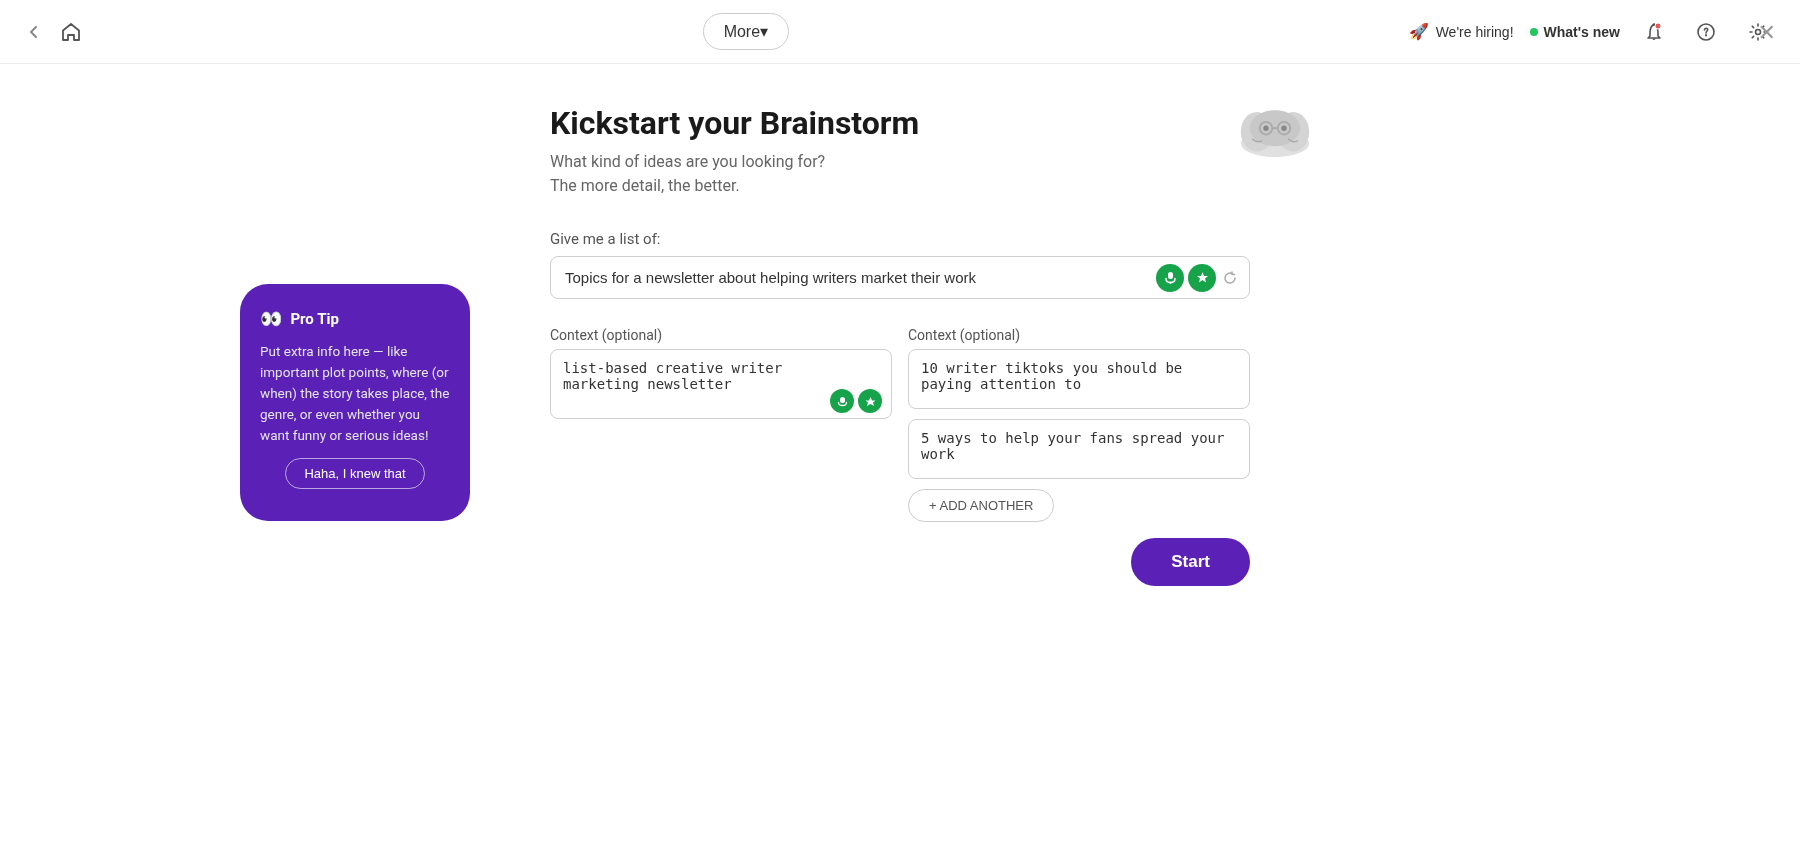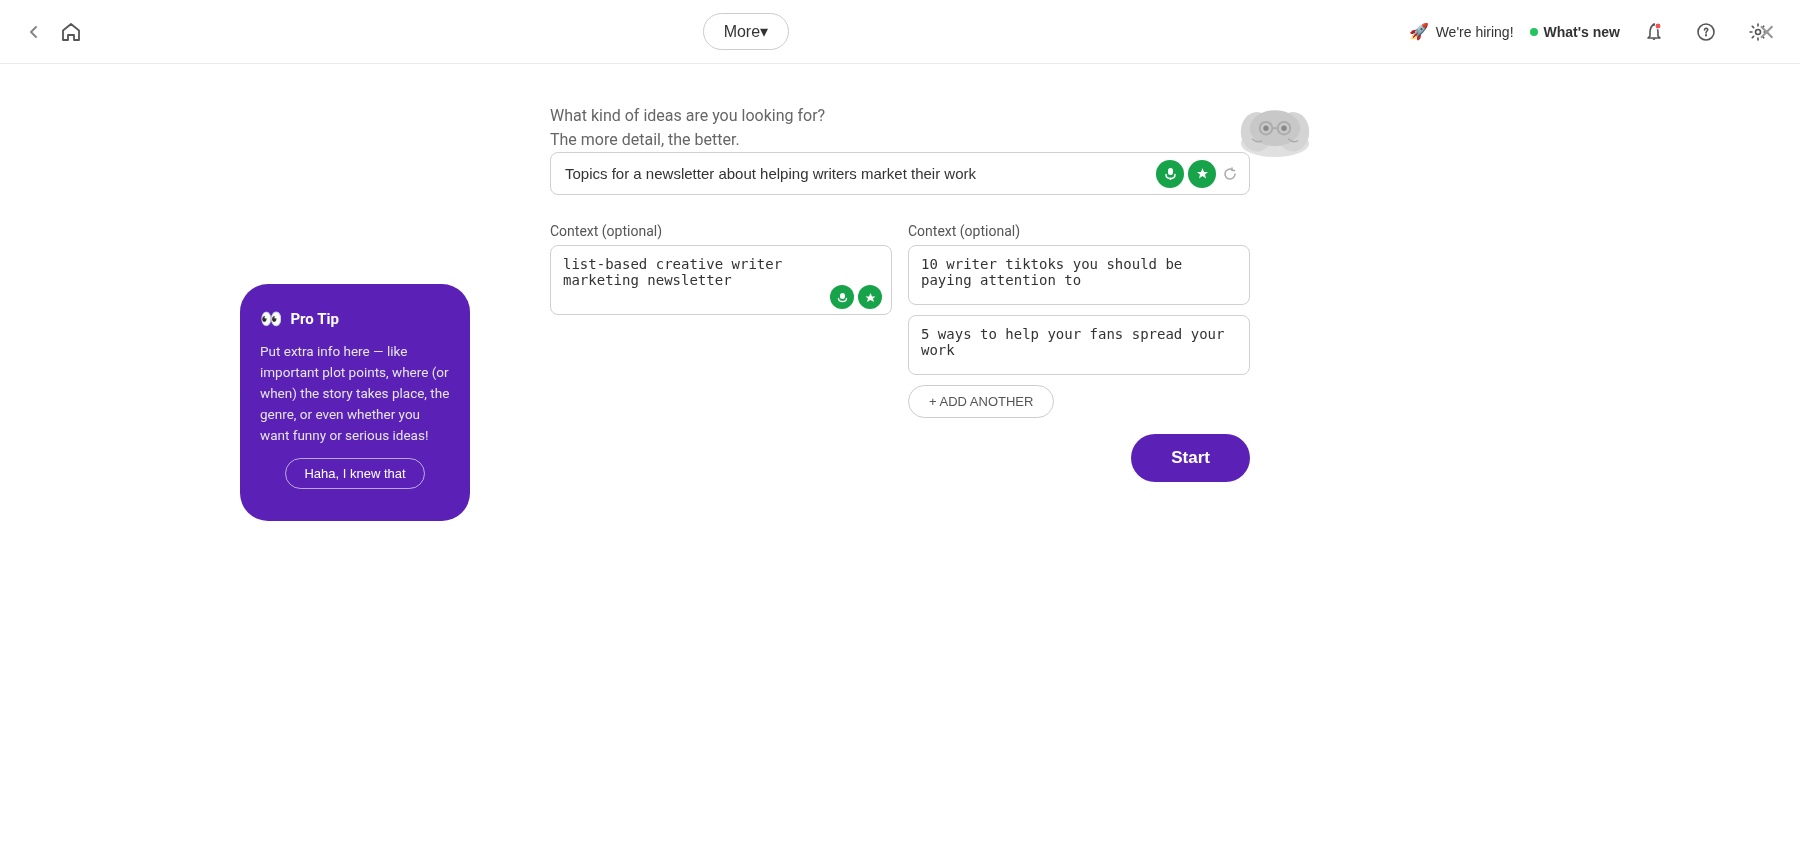--- a/index.html
+++ b/index.html
@@ -150,20 +150,21 @@
     .page-title {
       font-size: 32px;
       font-weight: 700;
       color: #1a1a1a;
       margin-bottom: 8px;
     }
     .page-subtitle {
       font-size: 16px;
       color: #666;
       line-height: 1.5;
+      margin-bottom: 32px;
     }
 
     
     .form-label {
       font-size: 15px;
       color: #555;
       margin-bottom: 8px;
       display: block;
     }
 
@@ -446,25 +447,27 @@
         <line x1="47" y1="38" x2="53" y2="38" stroke="#aaa" stroke-width="2"></line>
 
         <circle cx="40" cy="38" r="3" fill="#888"></circle>
         <circle cx="60" cy="38" r="3" fill="#888"></circle>
 
         <path d="M25 50 Q30 55 35 52" fill="none" stroke="#aaa" stroke-width="1.5" stroke-linecap="round"></path>
         <path d="M65 50 Q70 55 75 52" fill="none" stroke="#aaa" stroke-width="1.5" stroke-linecap="round"></path>
       </svg>
     </div>
 
+    <h1 class="page-title">Kickstart your Brainstorm</h1>
     <p class="page-subtitle">
       <span>What kind of ideas are you looking for?</span><br>
       <span>The more detail, the better.</span>
     </p>
 
+    <label class="form-label">Give me a list of:</label>
     <div class="main-input-wrapper">
       <input class="main-input" type="text" value="Topics for a newsletter about helping writers market their work" style="">
       <div class="input-icons">
         <div class="icon-circle-green">
           <svg width="13" height="13" viewBox="0 0 13 13" fill="none">
             <rect x="4" y="1" width="5" height="7" rx="2.5" fill="white"></rect>
             <path d="M2 7.5C2 10 4 11.5 6.5 11.5C9 11.5 11 10 11 7.5" stroke="white" stroke-width="1.5" stroke-linecap="round" fill="none"></path>
             <line x1="6.5" y1="11.5" x2="6.5" y2="13" stroke="white" stroke-width="1.5" stroke-linecap="round"></line>
           </svg>
         </div>

